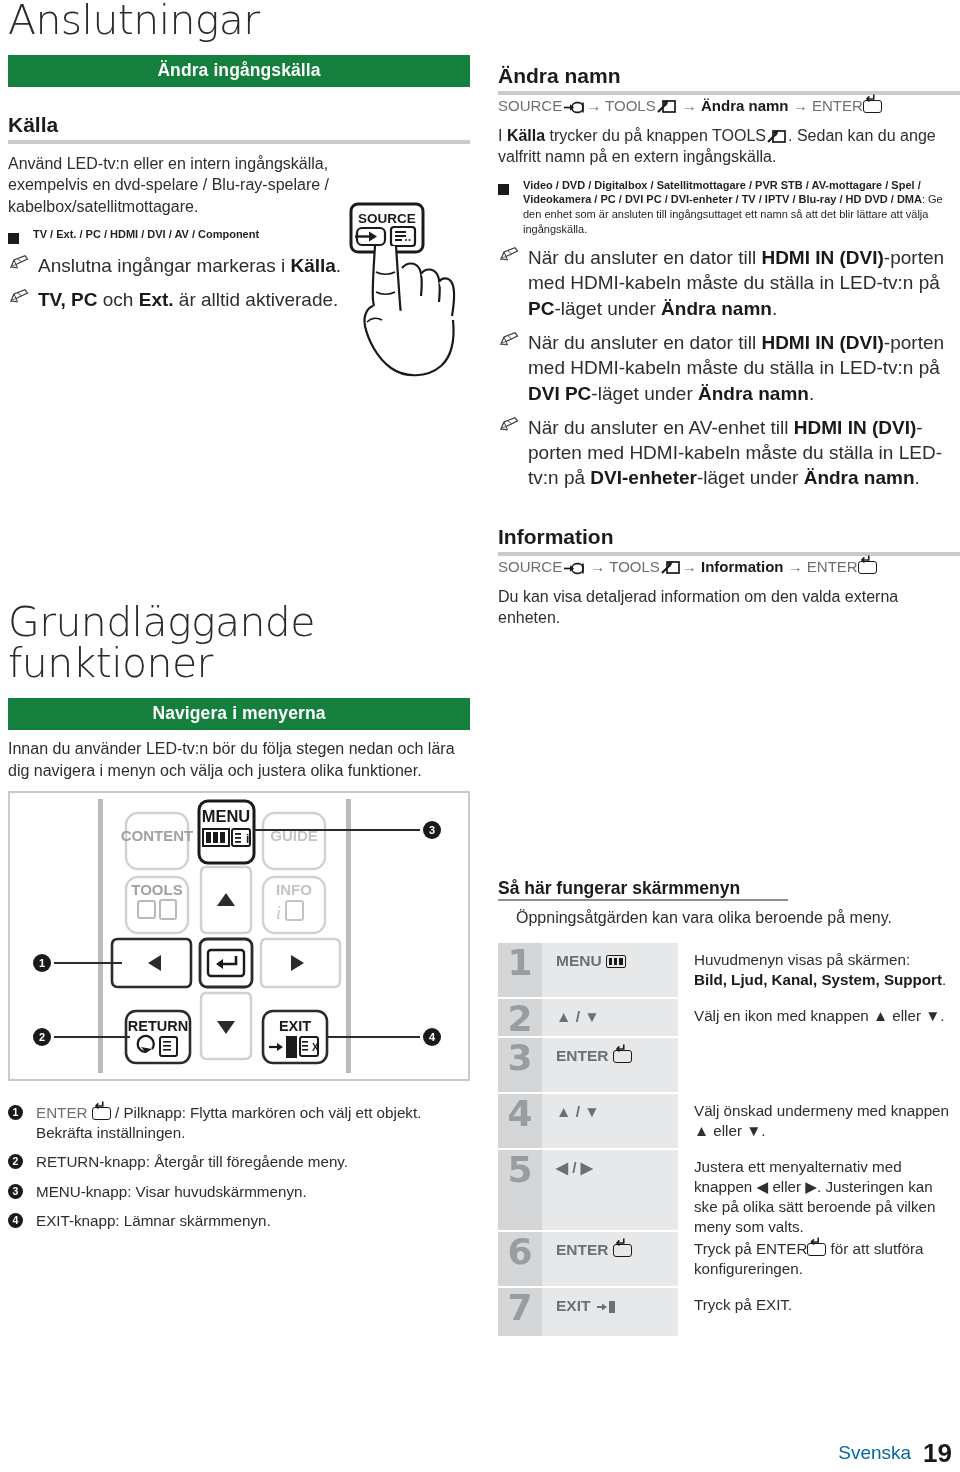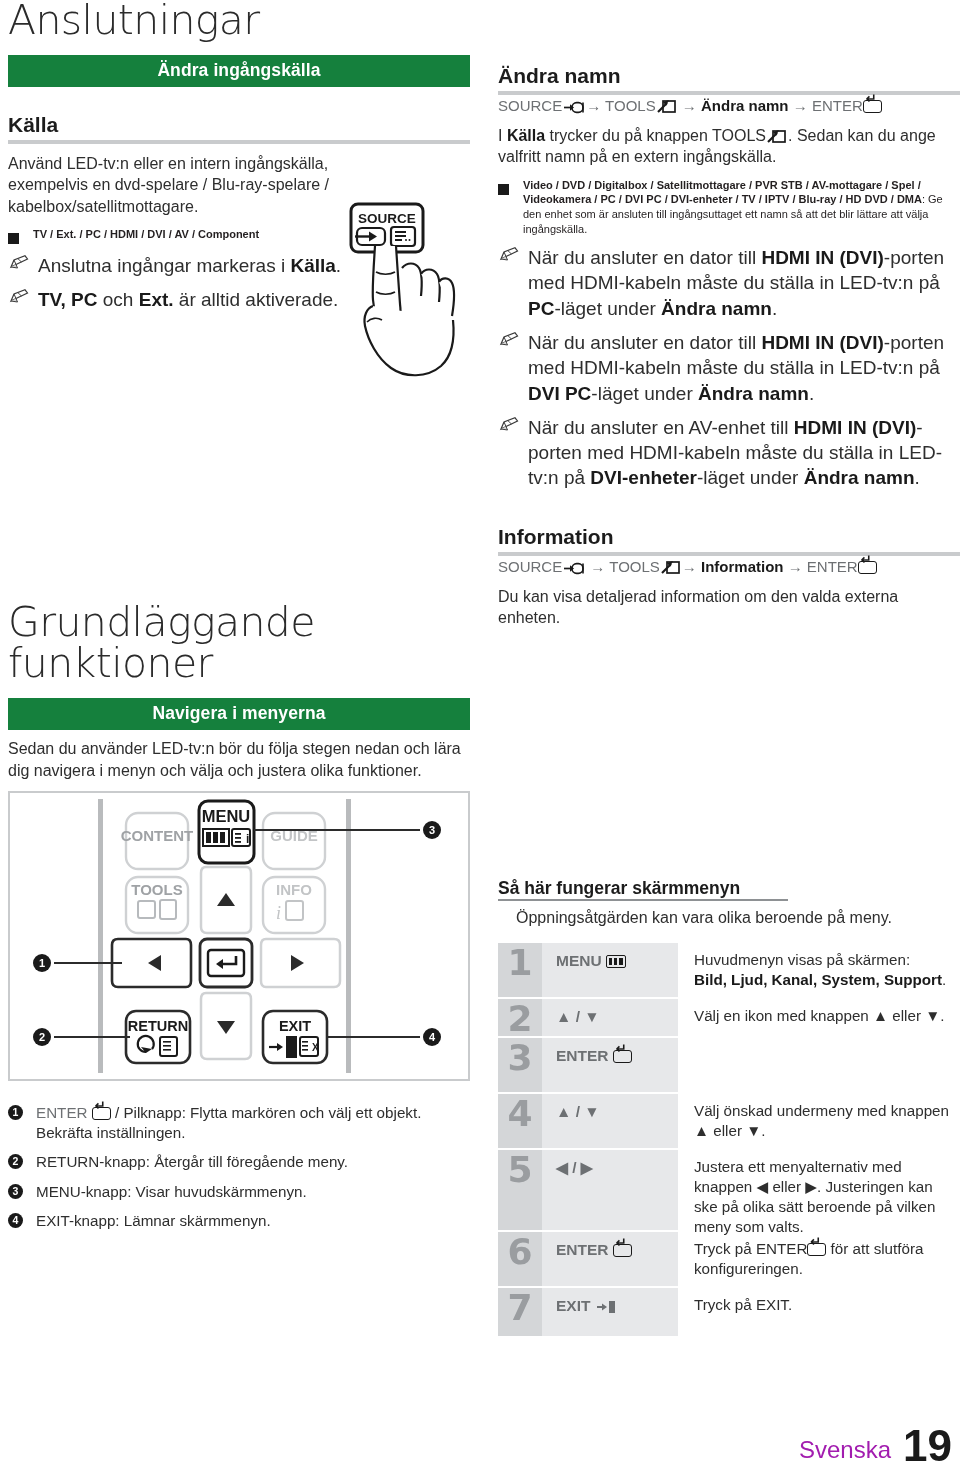--- a/index.html
+++ b/index.html
@@ -152,22 +152,22 @@
   .cell-desc {
     flex:1; padding:7px 0 0 16px;
     font-size:15.2px; line-height:1.33; color:#2e2e2e;
   }
 
   
   .footer {
     position:absolute; right:8px; bottom:8px;
     display:flex; align-items:flex-end; gap:12px;
   }
-  .footer .lang { font-size:24px; color:#a21caf;margin-top:9px; }
-  .footer .pnum { font-size:44px; font-weight:bold; color:#1a1a1a; line-height:0.85; }
+  .footer .lang { font-size:19px; color:#0369a1;margin-top:9px; }
+  .footer .pnum { font-size:26px; font-weight:bold; color:#1a1a1a; line-height:0.85; }
 
   .arrow { color:#6d7073; }
 </style>
 </head>
 <body>
 
 <div class="page">
 
   <div class="col-left">
 
@@ -215,21 +215,21 @@
     </div>
 
     <div style="height:290px"></div>
 
     <div class="chapter-title">Grundläggande funktioner</div>
 
     <div style="height:14px"></div>
 
     <div class="bar">Navigera i menyerna</div>
 
-    <div class="p" style="margin-top:8px;">Sedan du använder LED-tv:n bör du följa stegen nedan och lära dig navigera i menyn och välja och justera olika funktioner.</div>
+    <div class="p" style="margin-top:8px;">Innan du använder LED-tv:n bör du följa stegen nedan och lära dig navigera i menyn och välja och justera olika funktioner.</div>
 
     <div class="remote-frame">
       <svg width="458" height="286" viewBox="0 0 458 286">
 
         <rect x="88" y="6" width="5" height="274" fill="#b9bbbd"></rect>
         <rect x="336" y="6" width="5" height="274" fill="#b9bbbd"></rect>
 
         <rect x="116" y="20" width="62" height="56" rx="12" fill="#fff" stroke="#cfd1d3" stroke-width="2.4"></rect>
         <text x="147" y="48" font-family="Liberation Sans, sans-serif" font-size="15" font-weight="bold" fill="#9fa2a5" text-anchor="middle">CONTENT</text>
 

